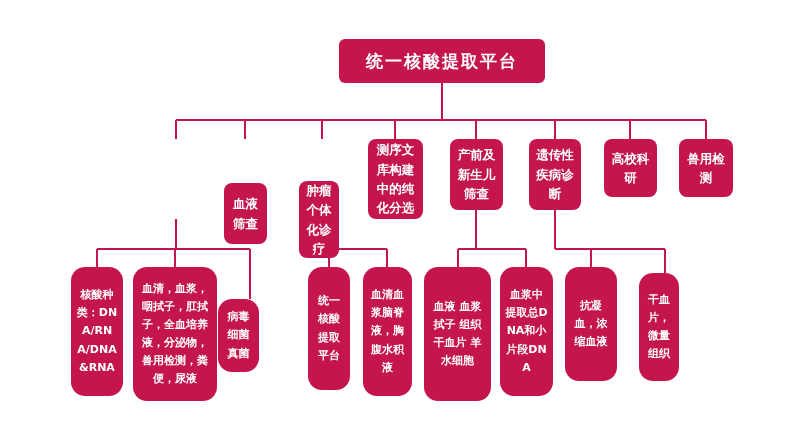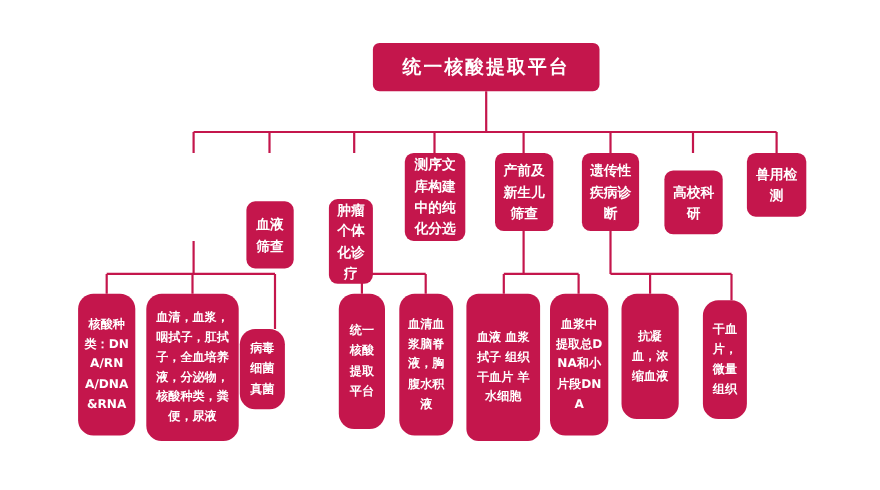--- a/index.html
+++ b/index.html
@@ -69,26 +69,26 @@
     "></path>
   </svg>
 
   <div class="node title-node" style="left:339px; top:39px; width:206px; height:44px;">统一核酸提取平台</div>
 
   <div class="node l2" style="left:224px; top:139px; width:43px; height:61px;margin-top:44px;">血液筛查</div>
   <div class="node l2" style="left:299px; top:139px; width:40px; height:77px;margin-top:42px;">肿瘤个体化诊疗</div>
   <div class="node l2" style="left:368px; top:139px; width:55px; height:80px;">测序文库构建中的纯化分选</div>
   <div class="node l2" style="left:450px; top:139px; width:53px; height:71px;">产前及新生儿筛查</div>
   <div class="node l2" style="left:529px; top:139px; width:52px; height:71px;">遗传性疾病诊断</div>
-  <div class="node l2" style="left:604px; top:155px; width:53px; height:58px;">高校科研</div>
+  <div class="node l2" style="left:604px; top:139px; width:53px; height:58px;">高校科研</div>
   <div class="node l2" style="left:679px; top:139px; width:54px; height:58px;">兽用检测</div>
 
   <div class="node l3" style="left:71px; top:267px; width:52px; height:129px;">核酸种类：DNA/RNA/DNA&amp;RNA</div>
-  <div class="node l3" style="left:133px; top:267px; width:84px; height:134px;">血清，血浆，咽拭子，肛拭子，全血培养液，分泌物，核酸种类，粪便，尿液</div>
+  <div class="node l3" style="left:133px; top:267px; width:84px; height:134px;">血清，血浆，咽拭子，肛拭子，全血培养液，分泌物，兽用检测，粪便，尿液</div>
   <div class="node l3" style="left:218px; top:299px; width:41px; height:73px;">病毒细菌真菌</div>
   <div class="node l3" style="left:308px; top:267px; width:42px; height:123px;">统一核酸提取平台</div>
   <div class="node l3" style="left:363px; top:267px; width:49px; height:129px;">血清血浆脑脊液，胸腹水积液</div>
-  <div class="node l3" style="left:424px; top:267px; width:67px; height:134px;border-radius:11px;">血液 血浆 拭子 组织 干血片 羊水细胞</div>
+  <div class="node l3" style="left:424px; top:267px; width:67px; height:134px;">血液 血浆 拭子 组织 干血片 羊水细胞</div>
   <div class="node l3" style="left:500px; top:267px; width:53px; height:129px;">血浆中提取总DNA和小片段DNA</div>
   <div class="node l3" style="left:565px; top:267px; width:52px; height:114px;">抗凝血，浓缩血液</div>
   <div class="node l3" style="left:639px; top:273px; width:40px; height:108px;">干血片，微量组织</div>
 
 </div>
 
 </body></html>

